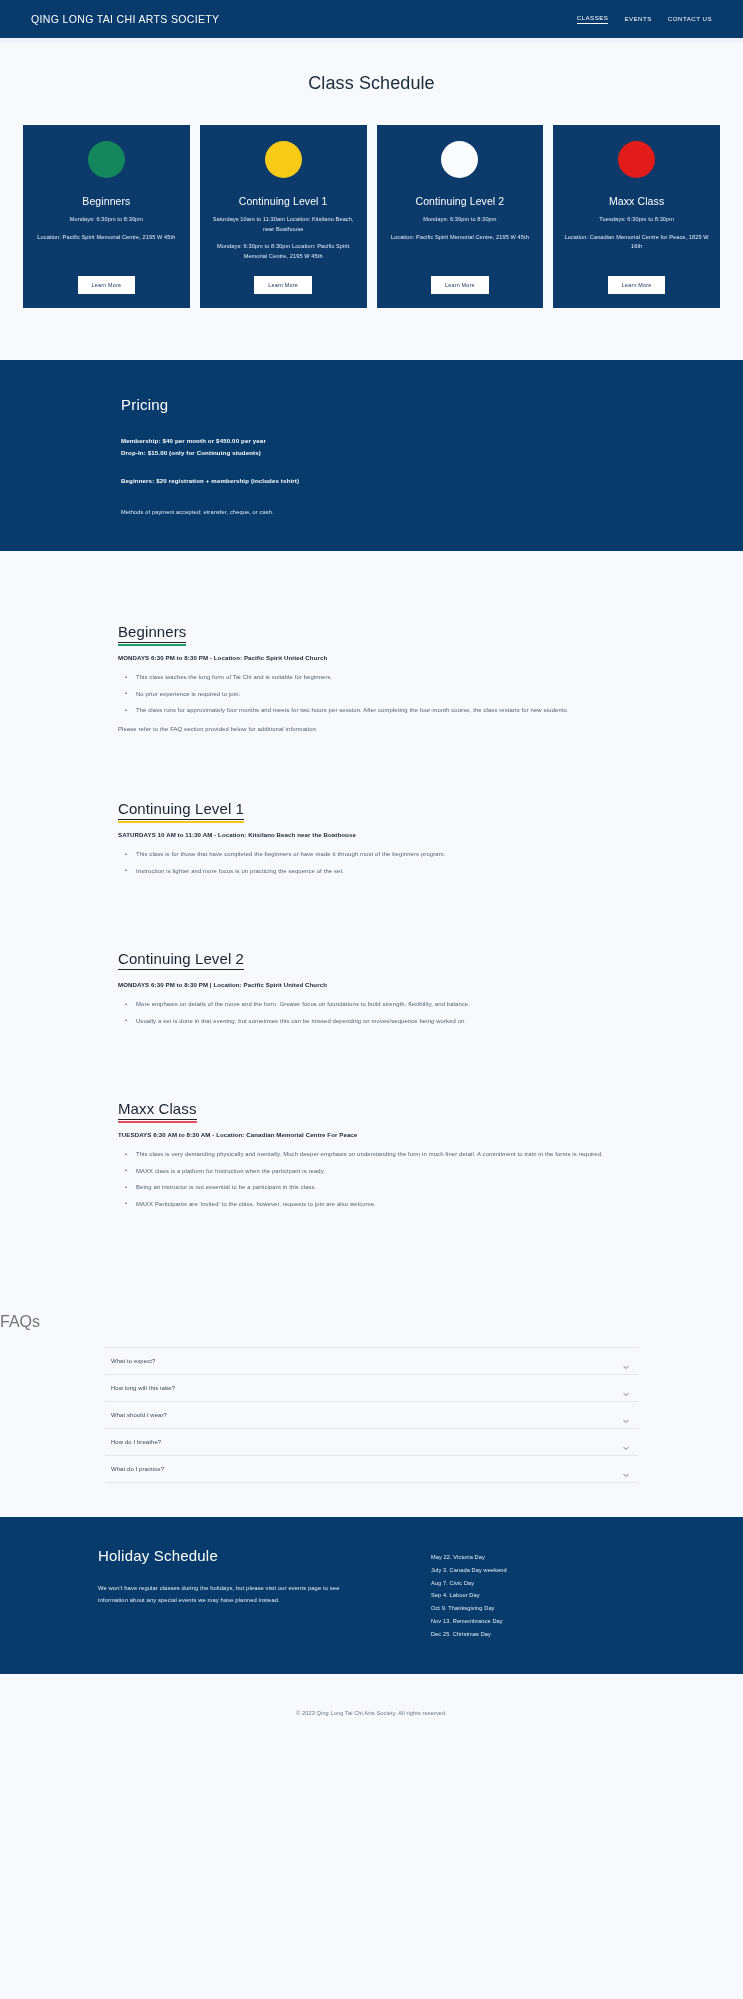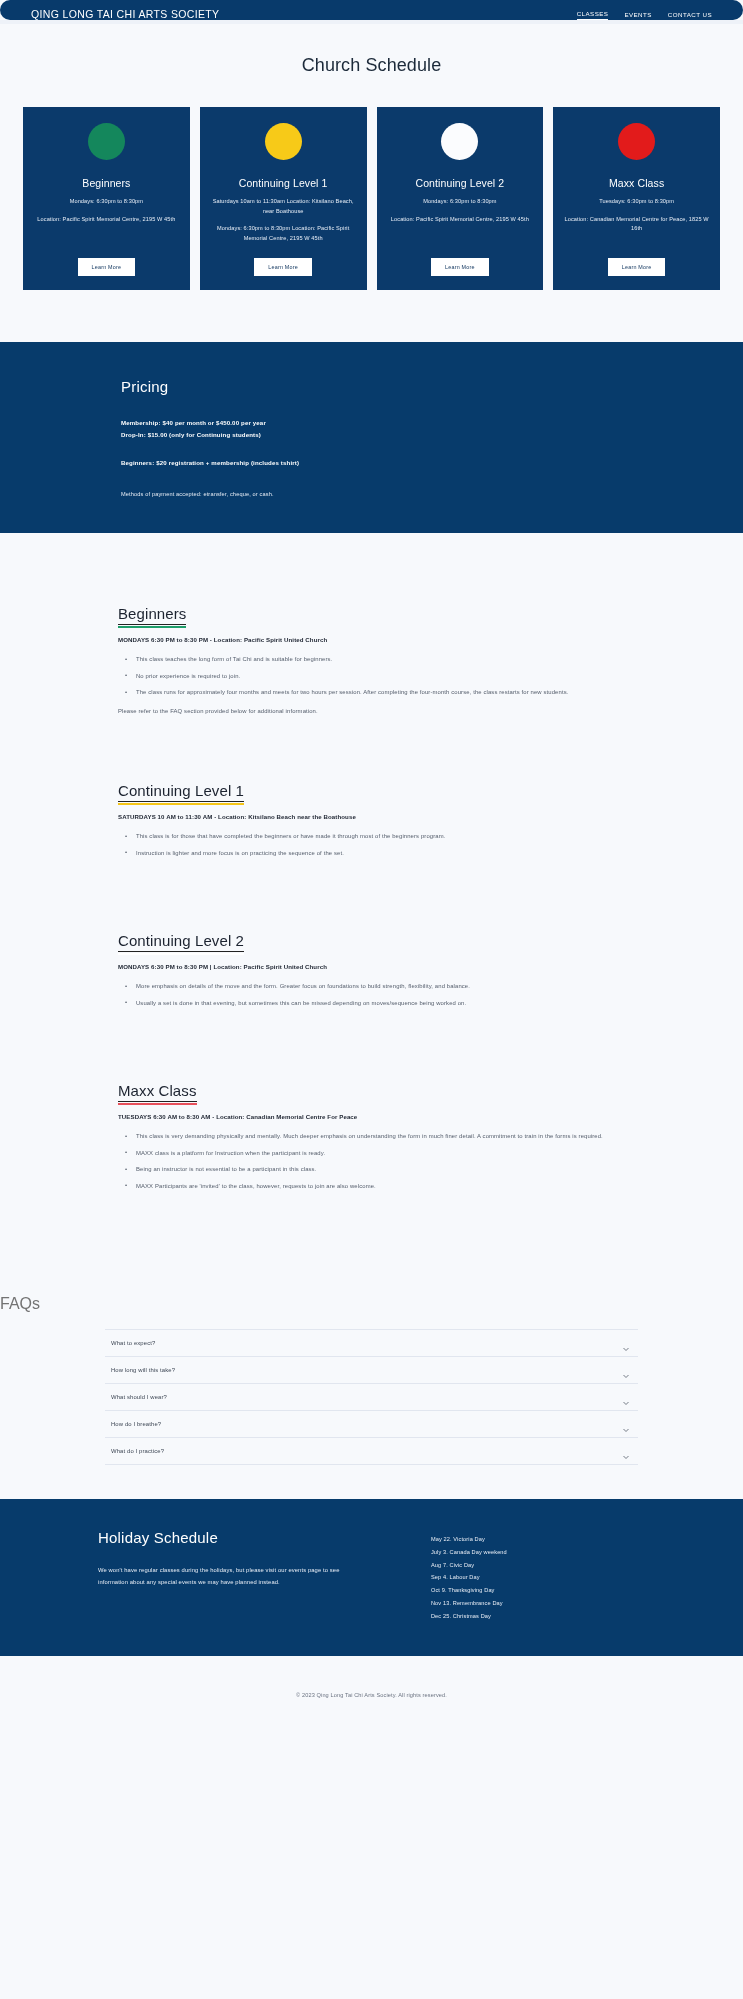--- a/index.html
+++ b/index.html
@@ -7,26 +7,25 @@
     width: 743px;
     background: #f7f9fc;
     font-family: "Liberation Sans", sans-serif;
     -webkit-font-smoothing: antialiased;
   }
   body { width: 743px; overflow-x: hidden; }
 
   
   .navbar {
     background: #083A6B;
-    height: 20px;
-    display: flex;
-    align-items: flex-end;
+    height: 38px;
+    display: flex;
+    align-items: center;
     justify-content: space-between;
     padding: 0 31px 0 31px;
-    border-radius: 16px;
   }
   .brand {
     color: #ffffff;
     font-size: 10.5px;
     letter-spacing: 0.35px;
     font-weight: 400;
   }
   .nav-links { display: flex; align-items: center; gap: 16px; }
   .nav-link {
     color: #ffffff;
@@ -258,21 +257,21 @@
 <div class="navbar">
   <div class="brand">QING LONG TAI CHI ARTS SOCIETY</div>
   <div class="nav-links">
     <a href="#" class="nav-link active">CLASSES</a>
     <a href="#" class="nav-link">EVENTS</a>
     <a href="#" class="nav-link">CONTACT US</a>
   </div>
 </div>
 <div class="nav-divider"></div>
 
-<h1 class="page-title">Church Schedule</h1>
+<h1 class="page-title">Class Schedule</h1>
 
 <div class="cards">
 
   <div class="card">
     <div class="card-dot" style="background:#14875C"></div>
     <div class="card-title">Beginners</div>
     <div class="card-body">
       <p>Mondays: 6:30pm to 8:30pm</p>
       <p>Location: Pacific Spirit Memorial Centre, 2195 W 45th</p>
     </div>

